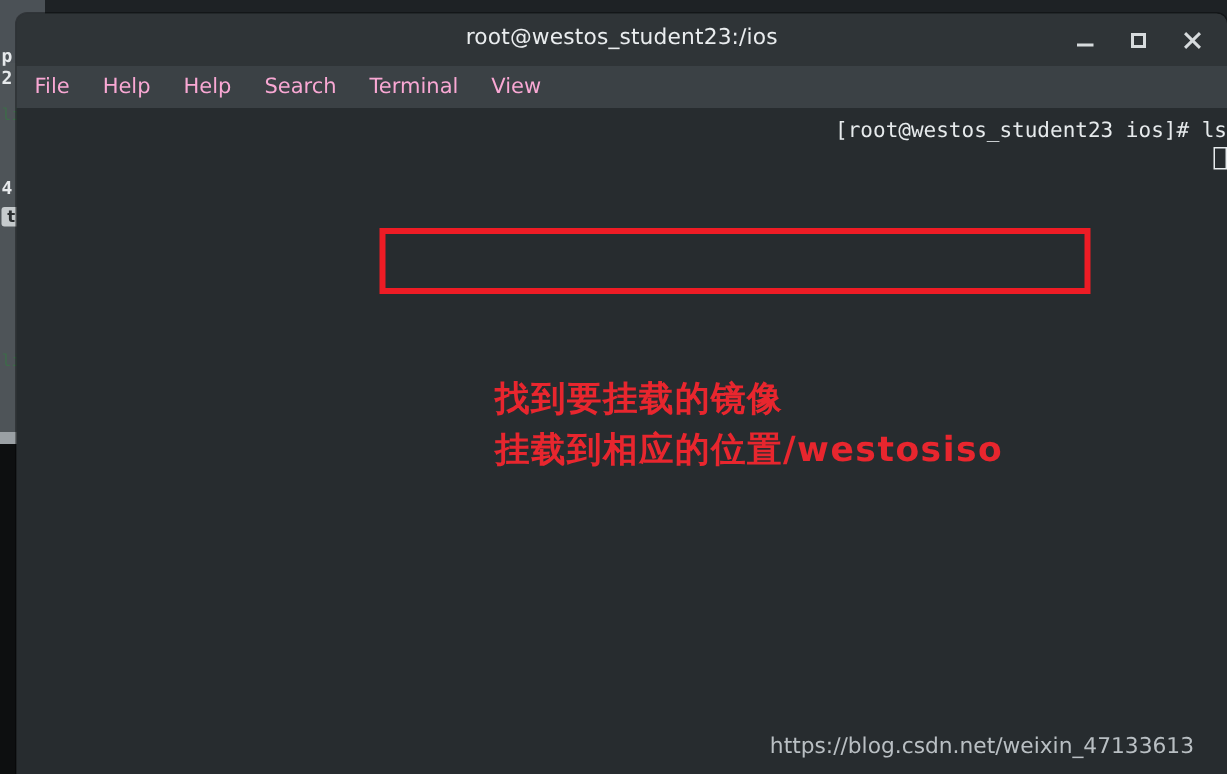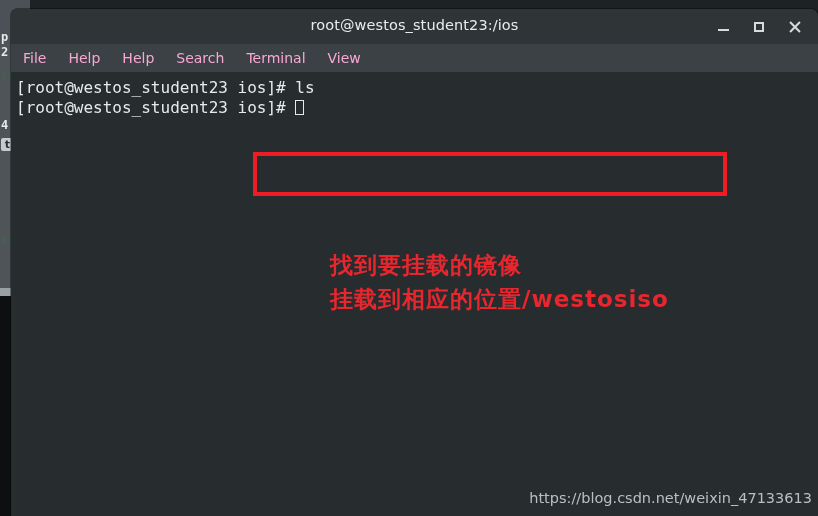--- a/index.html
+++ b/index.html
@@ -170,26 +170,27 @@
   
   .term-body {
     position: relative;
     height: 444px;
     background: #272c2f;
     padding: 6px 0 0 3px;
     box-sizing: border-box;
   }
   .term-line {
     font-family: "DejaVu Sans Mono", monospace;
-    font-size: 16px;
+    font-size: 14px;
     line-height: 19.5px;
     color: #e6eaec;
     white-space: pre;
     letter-spacing: 0px;
     padding-left: 2px;
+    text-align: right;
   }
   .cursor-block {
     display: inline-block;
     width: 9px;
     height: 15px;
     border: 1.5px solid #e6eaec;
     box-sizing: border-box;
     vertical-align: -2px;
   }
 
@@ -215,21 +216,21 @@
     font-weight: bold;
     letter-spacing: 1px;
     white-space: pre;
   }
   .annot-1 { top: 178px; }
   .annot-2 { top: 212px; }
 
   
   .watermark {
     position: absolute;
-    right: 6px;
+    right: 22px;
     bottom: 10px;
     font-family: "DejaVu Sans", "Liberation Sans", sans-serif;
     font-size: 14.5px;
     color: #b9bfc3;
     white-space: nowrap;
   }
 </style>
 </head>
 <body>
 
@@ -272,21 +273,21 @@
       <div class="menu-item">File</div>
       <div class="menu-item">Help</div>
       <div class="menu-item">Help</div>
       <div class="menu-item">Search</div>
       <div class="menu-item">Terminal</div>
       <div class="menu-item">View</div>
     </div>
 
     <div class="term-body">
       <div class="term-line">[root@westos_student23 ios]# ls</div>
-      <div class="term-line"><span>[root@westos_student23 ios]# </span><span class="cursor-block"></span></div>
+      <div class="term-line"><span class="cursor-block"></span></div>
 
       <div class="red-box"></div>
 
       <div class="annot annot-2">挂载到相应的位置/westosiso</div>
       <div class="annot annot-1">找到要挂载的镜像</div>
 
       <div class="watermark">https://blog.csdn.net/weixin_47133613</div>
     </div>
 
   </div>

